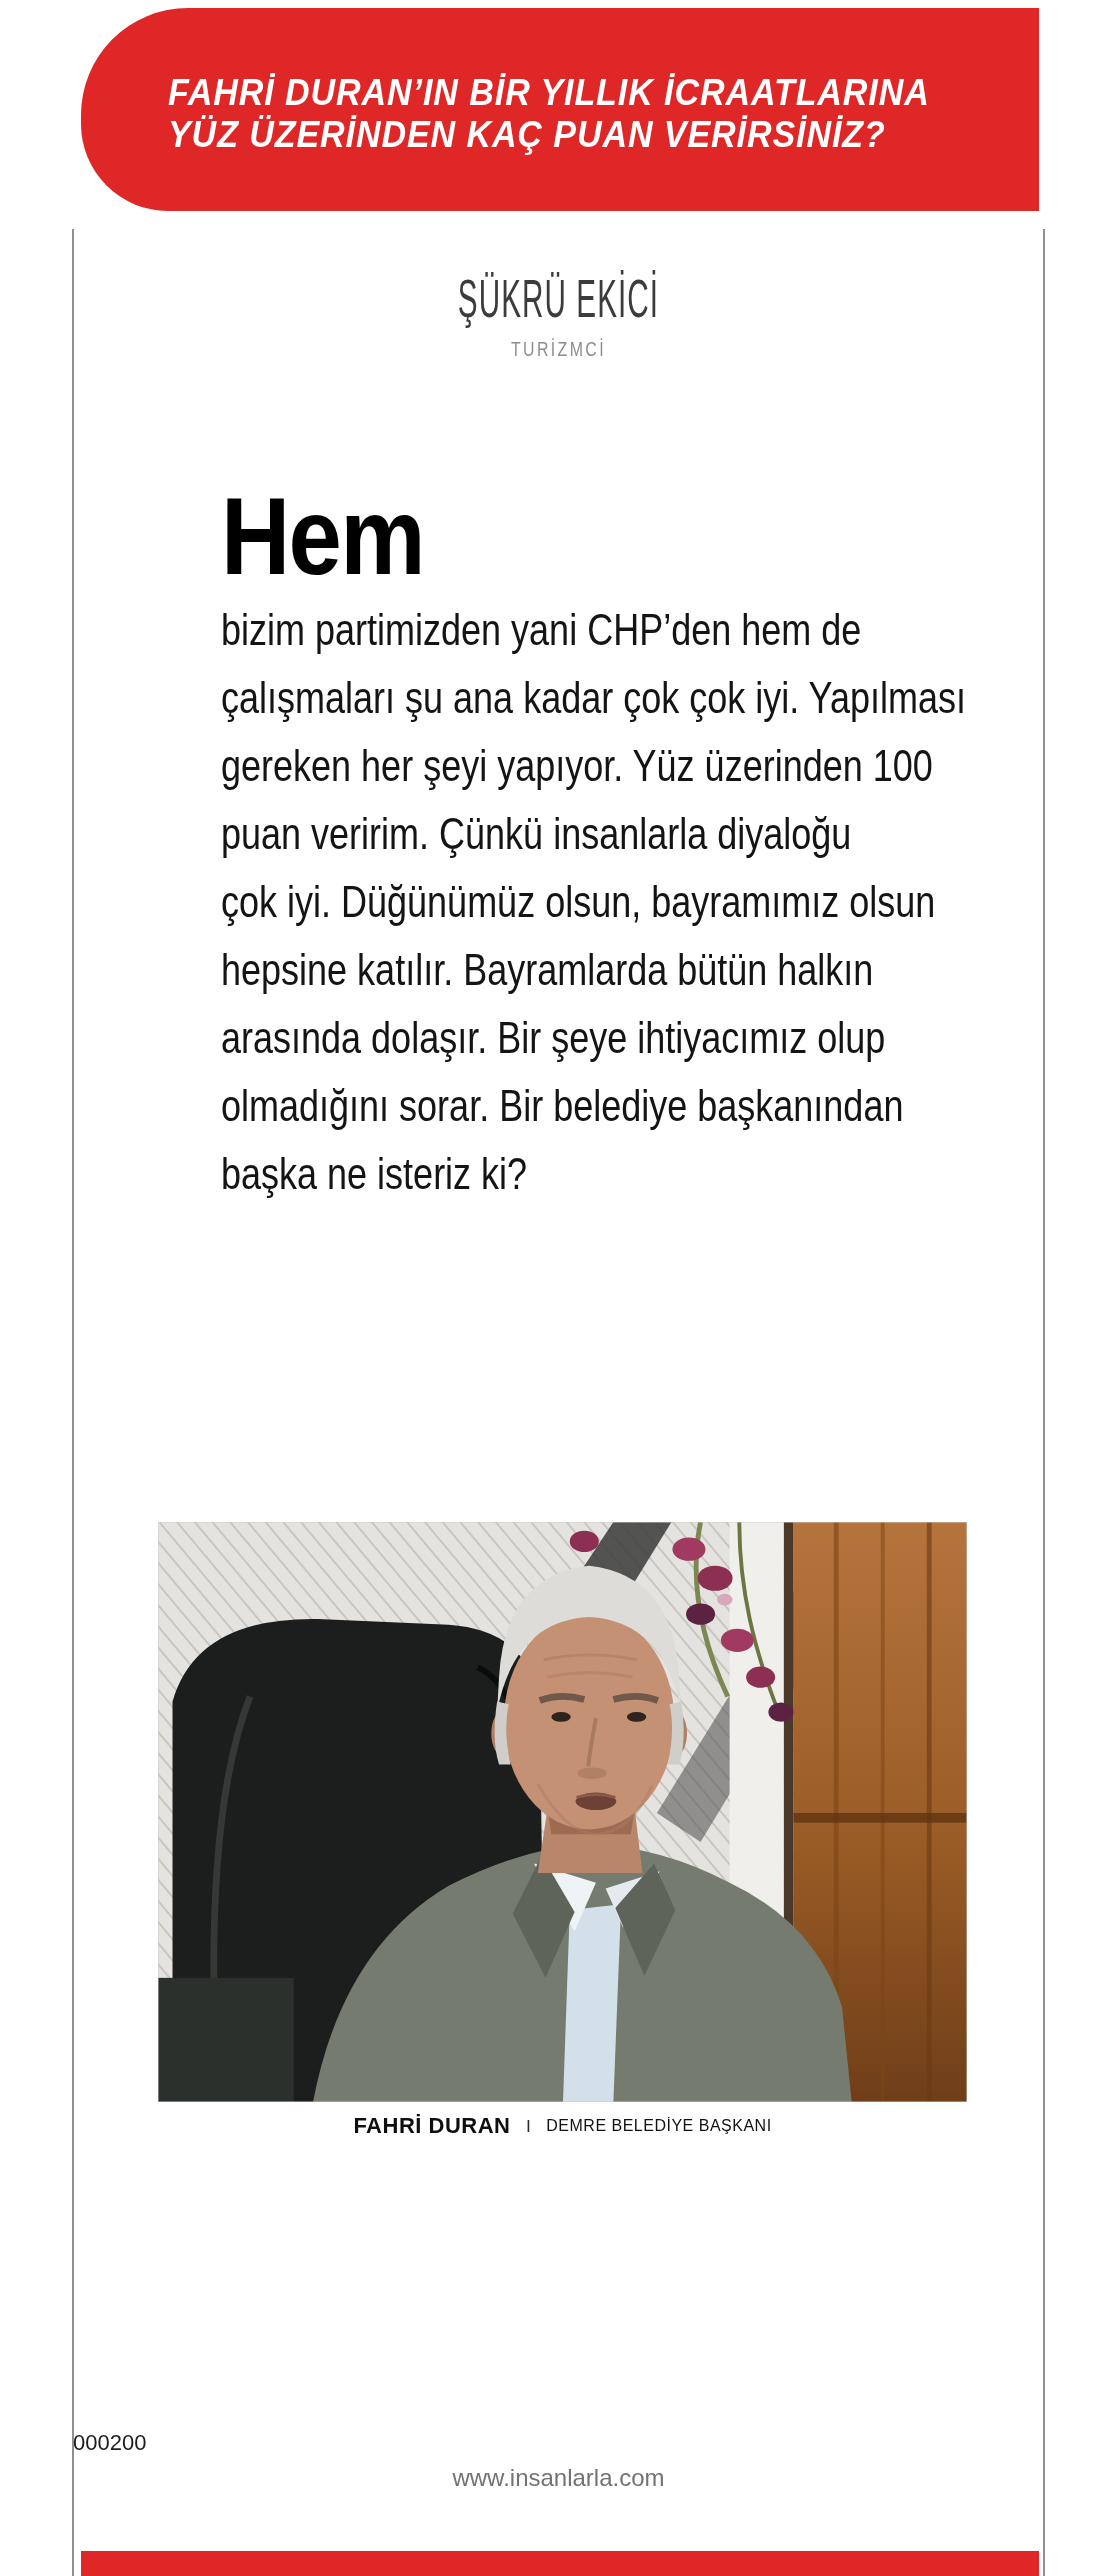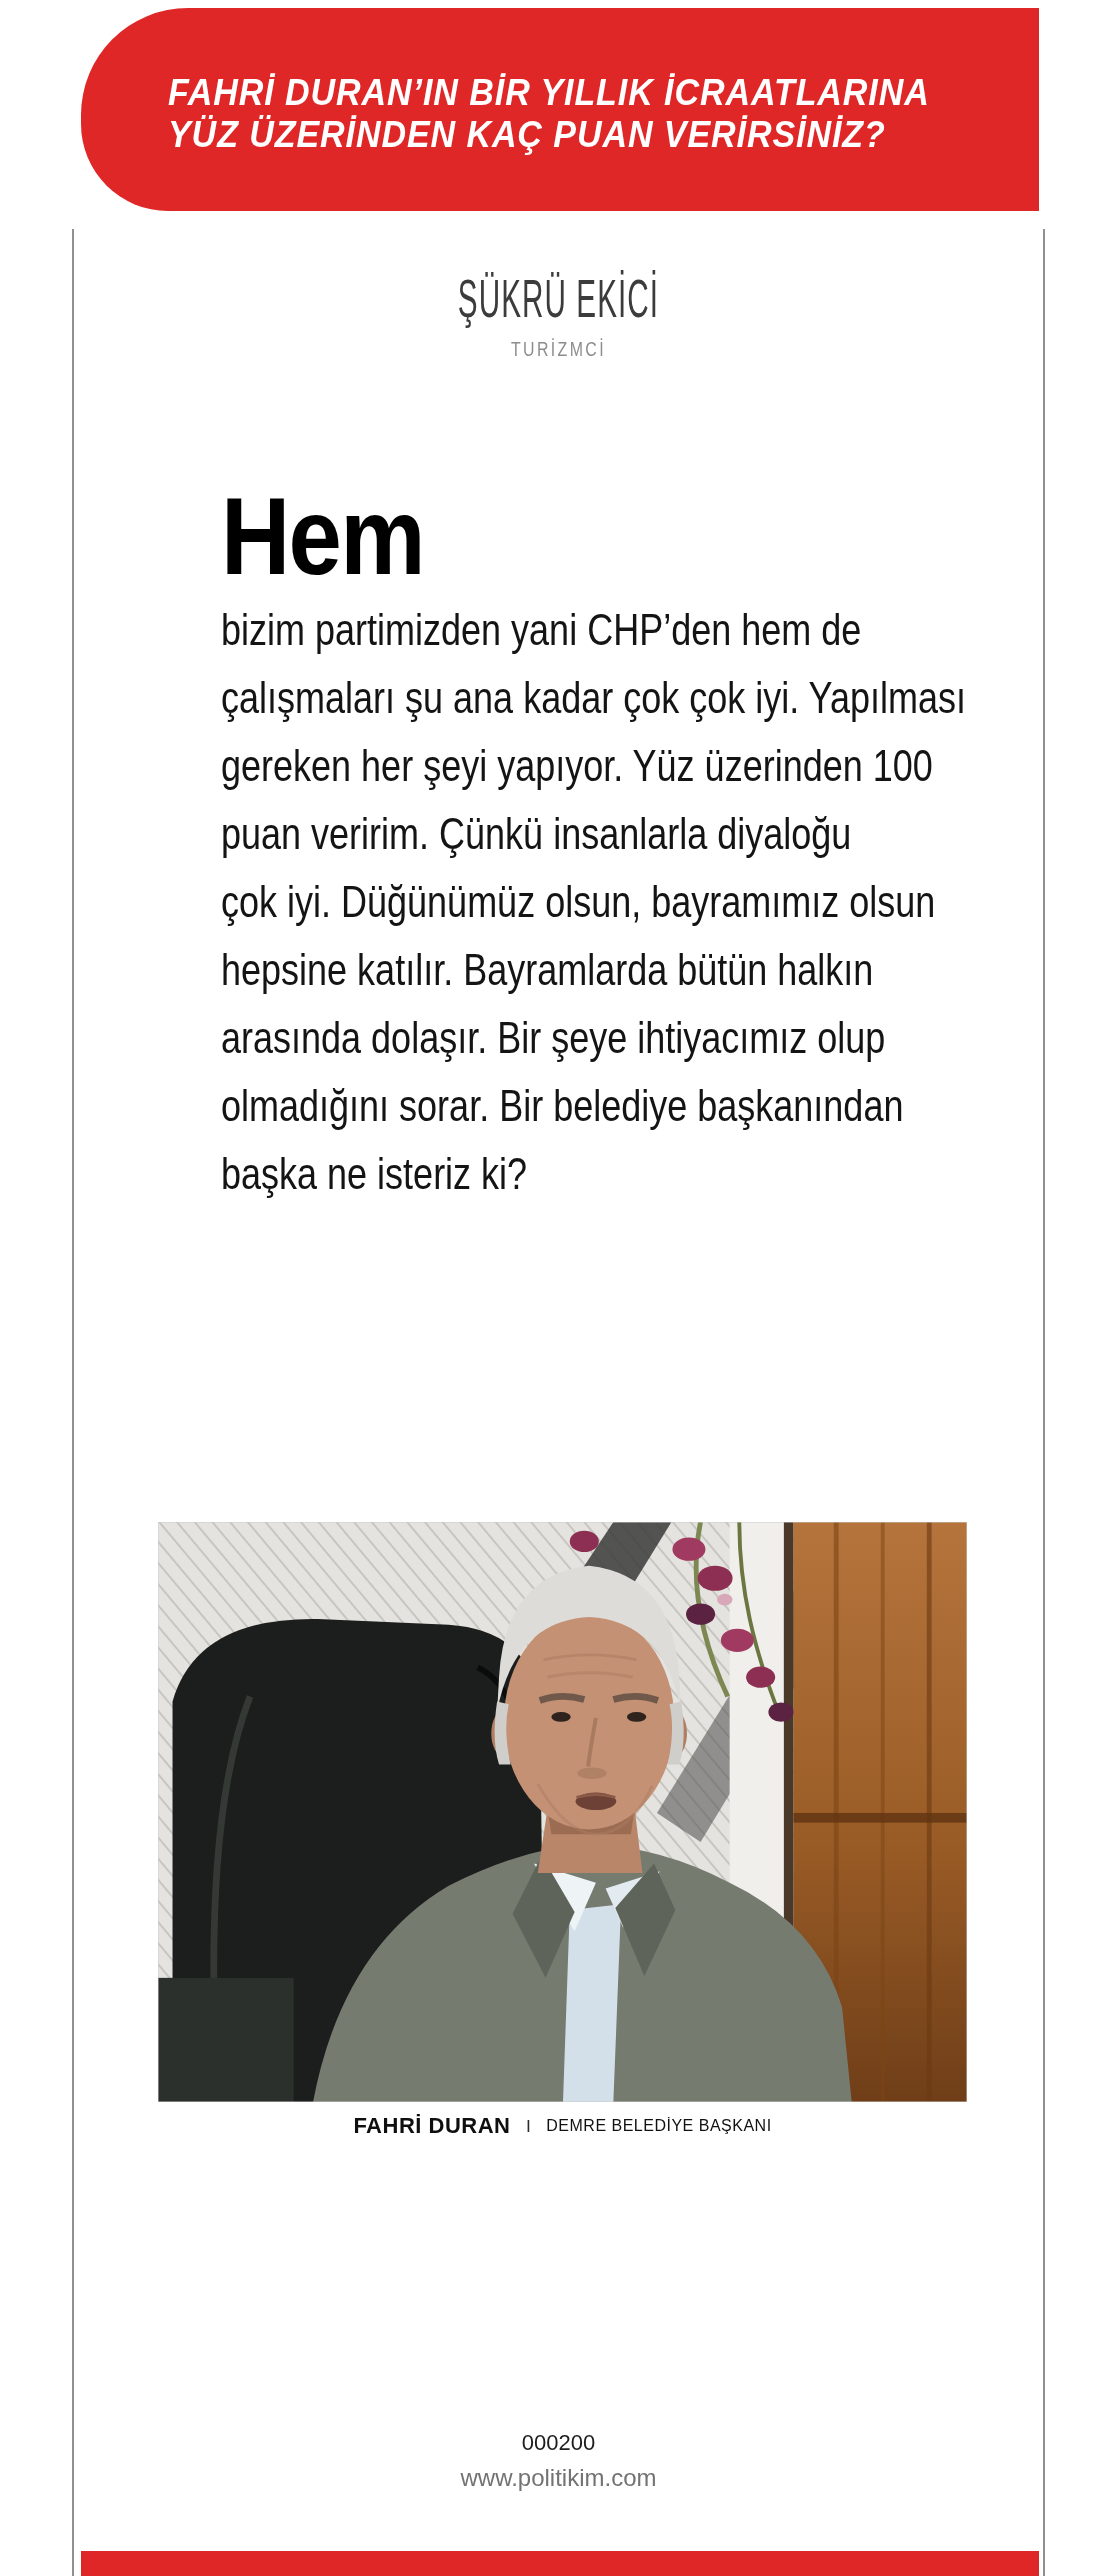--- a/index.html
+++ b/index.html
@@ -79,21 +79,21 @@
   .caption {
     position:absolute; left:158px; top:2113px; width:809px;
     display:flex; justify-content:center; align-items:center;
     white-space:nowrap; z-index:2;
   }
   .caption-name { font-size:22px; font-weight:bold; letter-spacing:0.5px; color:#0f0f0f; }
   .caption-sep  { font-size:17.4px; color:#2b2b2b; margin:0 15.5px; }
   .caption-title{ font-size:16px; letter-spacing:0.5px; color:#111111; }
   
   .footer-code {
-    position:absolute; left:73px; top:2430px; width:971px; text-align:center;
+    position:absolute; left:73px; top:2430px; width:971px; text-align:left;
     font-size:22px; line-height:25px; color:#1d1d1d;
   }
   .footer-site {
     position:absolute; left:73px; top:2463px; width:971px; text-align:center;
     font-size:24px; line-height:29px; color:#737373;
   }
   
   .bottom-bar {
     position:absolute; left:81px; top:2551px; width:958px; height:25px;
     background:#e02728; z-index:7;
@@ -218,18 +218,18 @@
     </svg>
   </div>
 
   <div class="caption">
     <span class="caption-name">FAHRİ DURAN</span>
     <span class="caption-sep">I</span>
     <span class="caption-title">DEMRE BELEDİYE BAŞKANI</span>
   </div>
 
   <div class="footer-code">000200</div>
-  <div class="footer-site">www.politikim.com</div>
+  <div class="footer-site">www.insanlarla.com</div>
 
   <div class="bottom-bar"></div>
 
 </div>
 
 
 </body></html>

